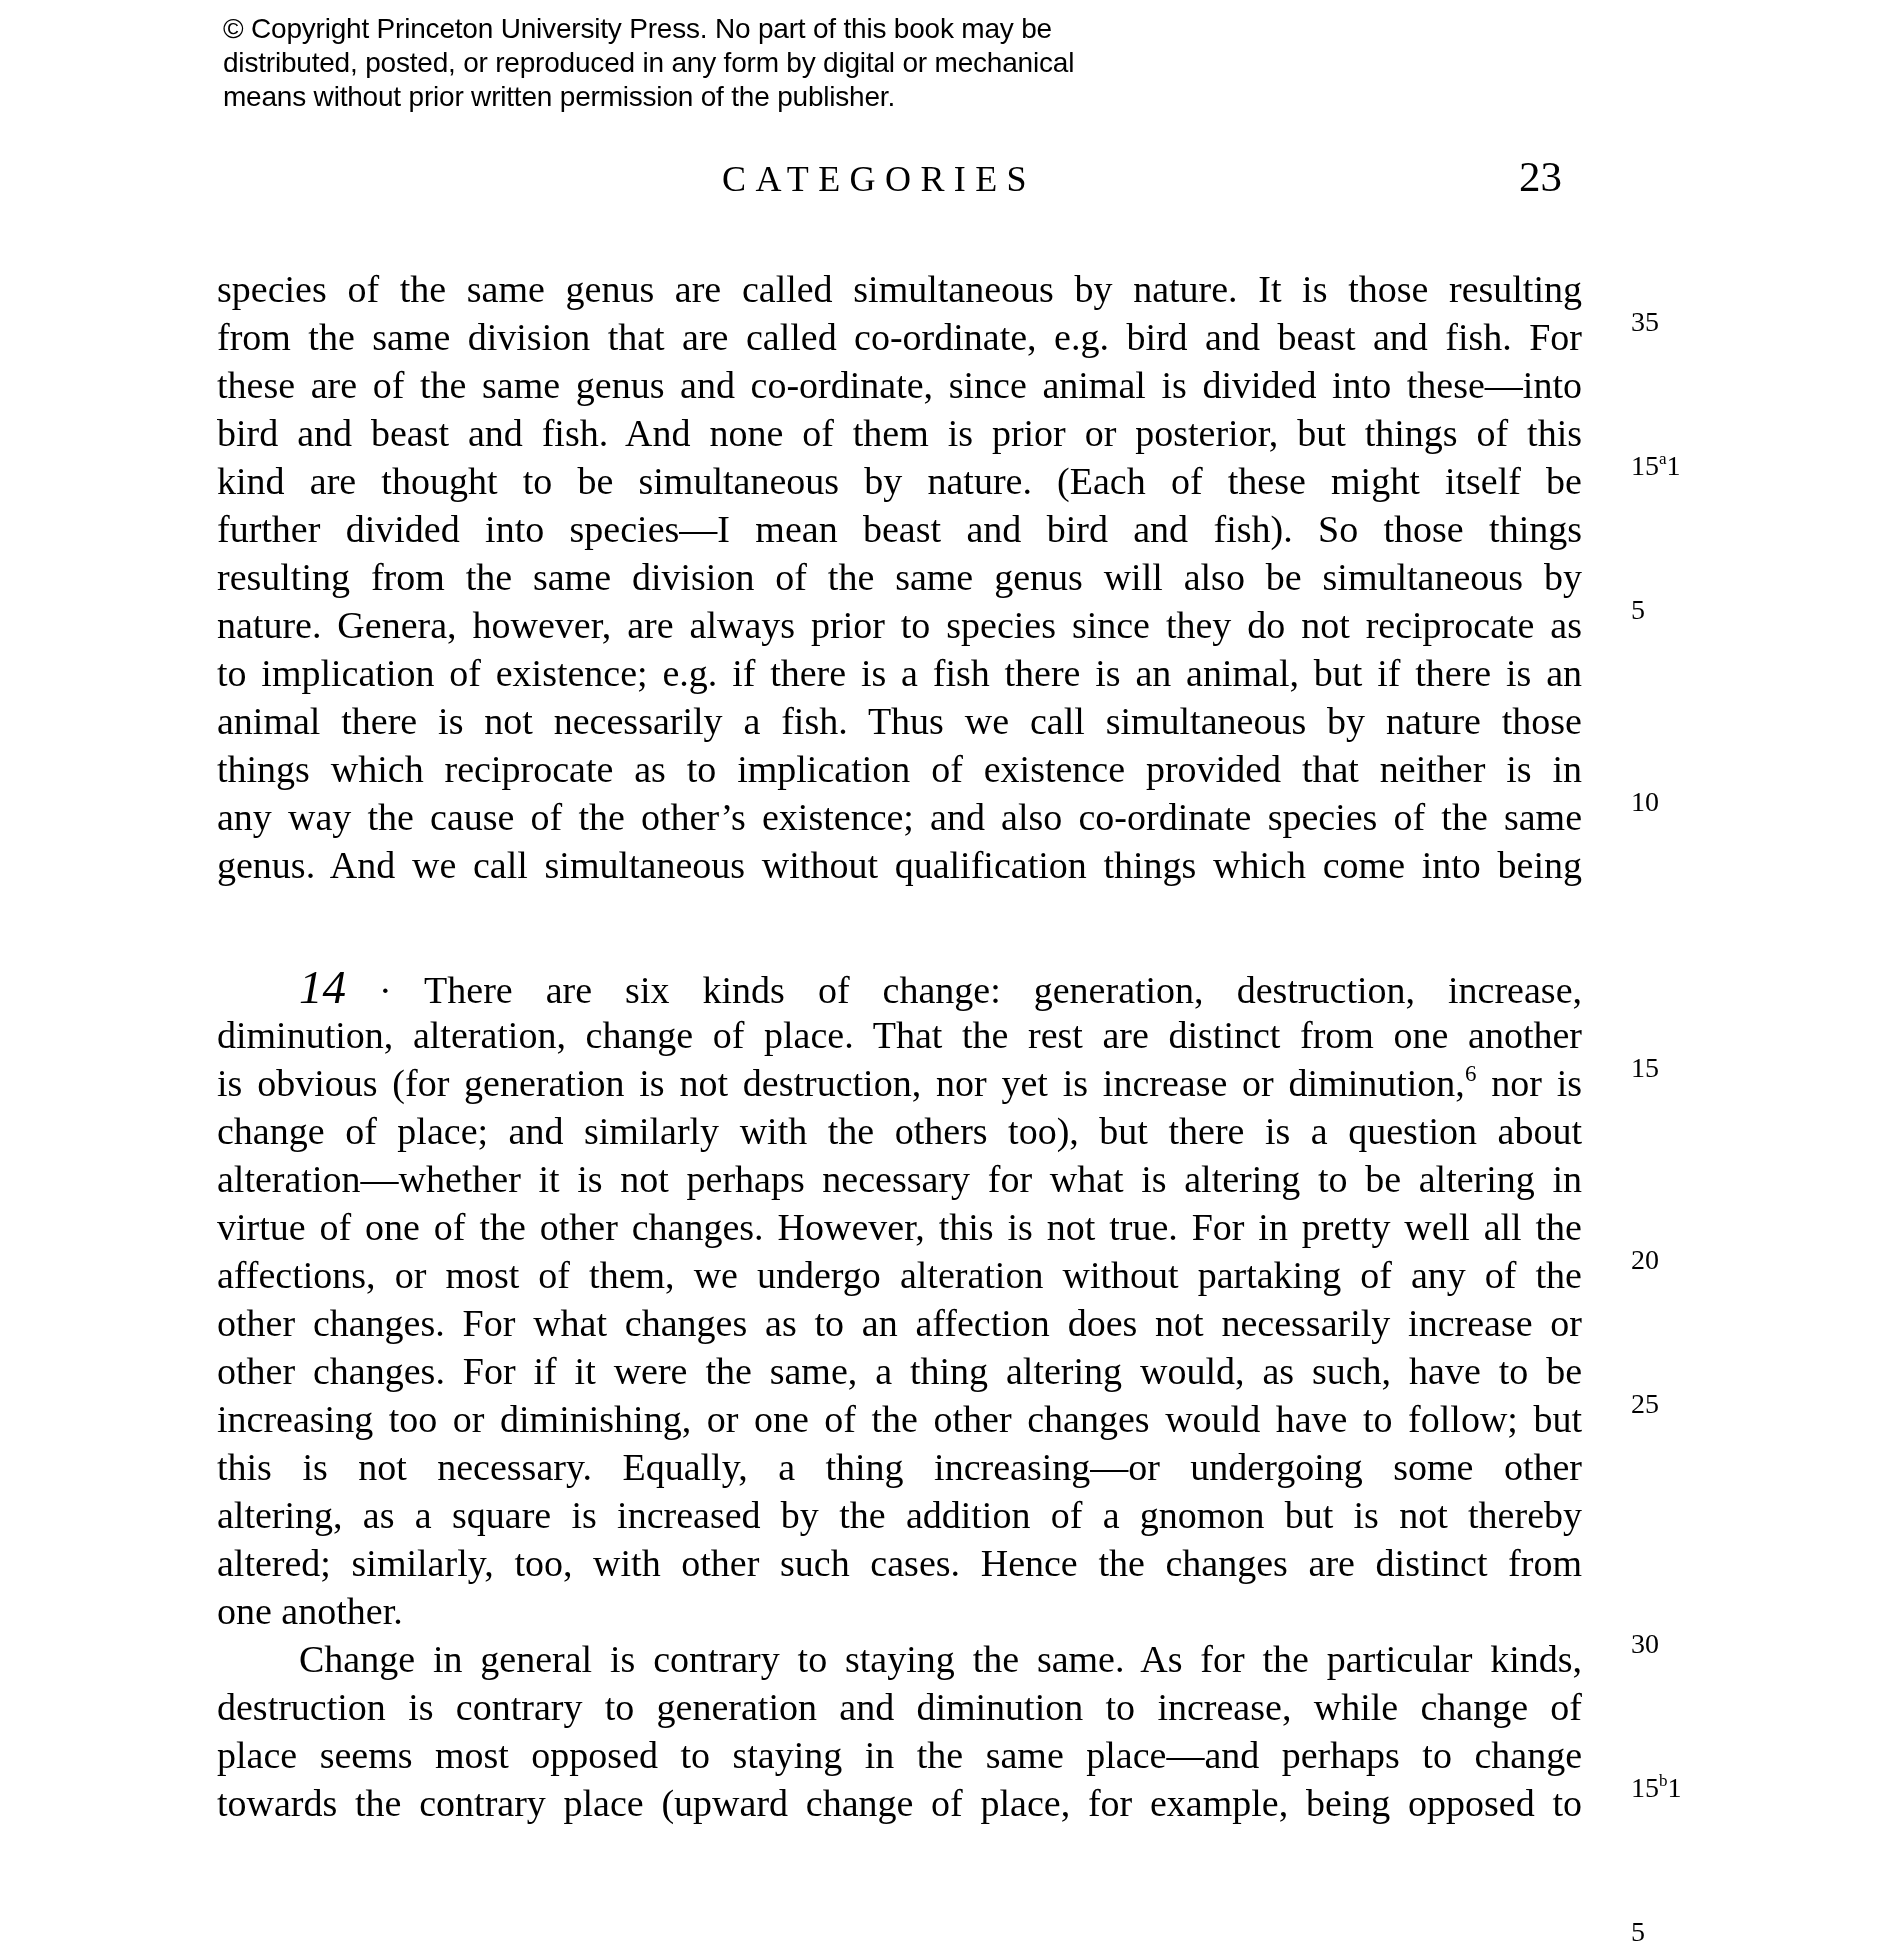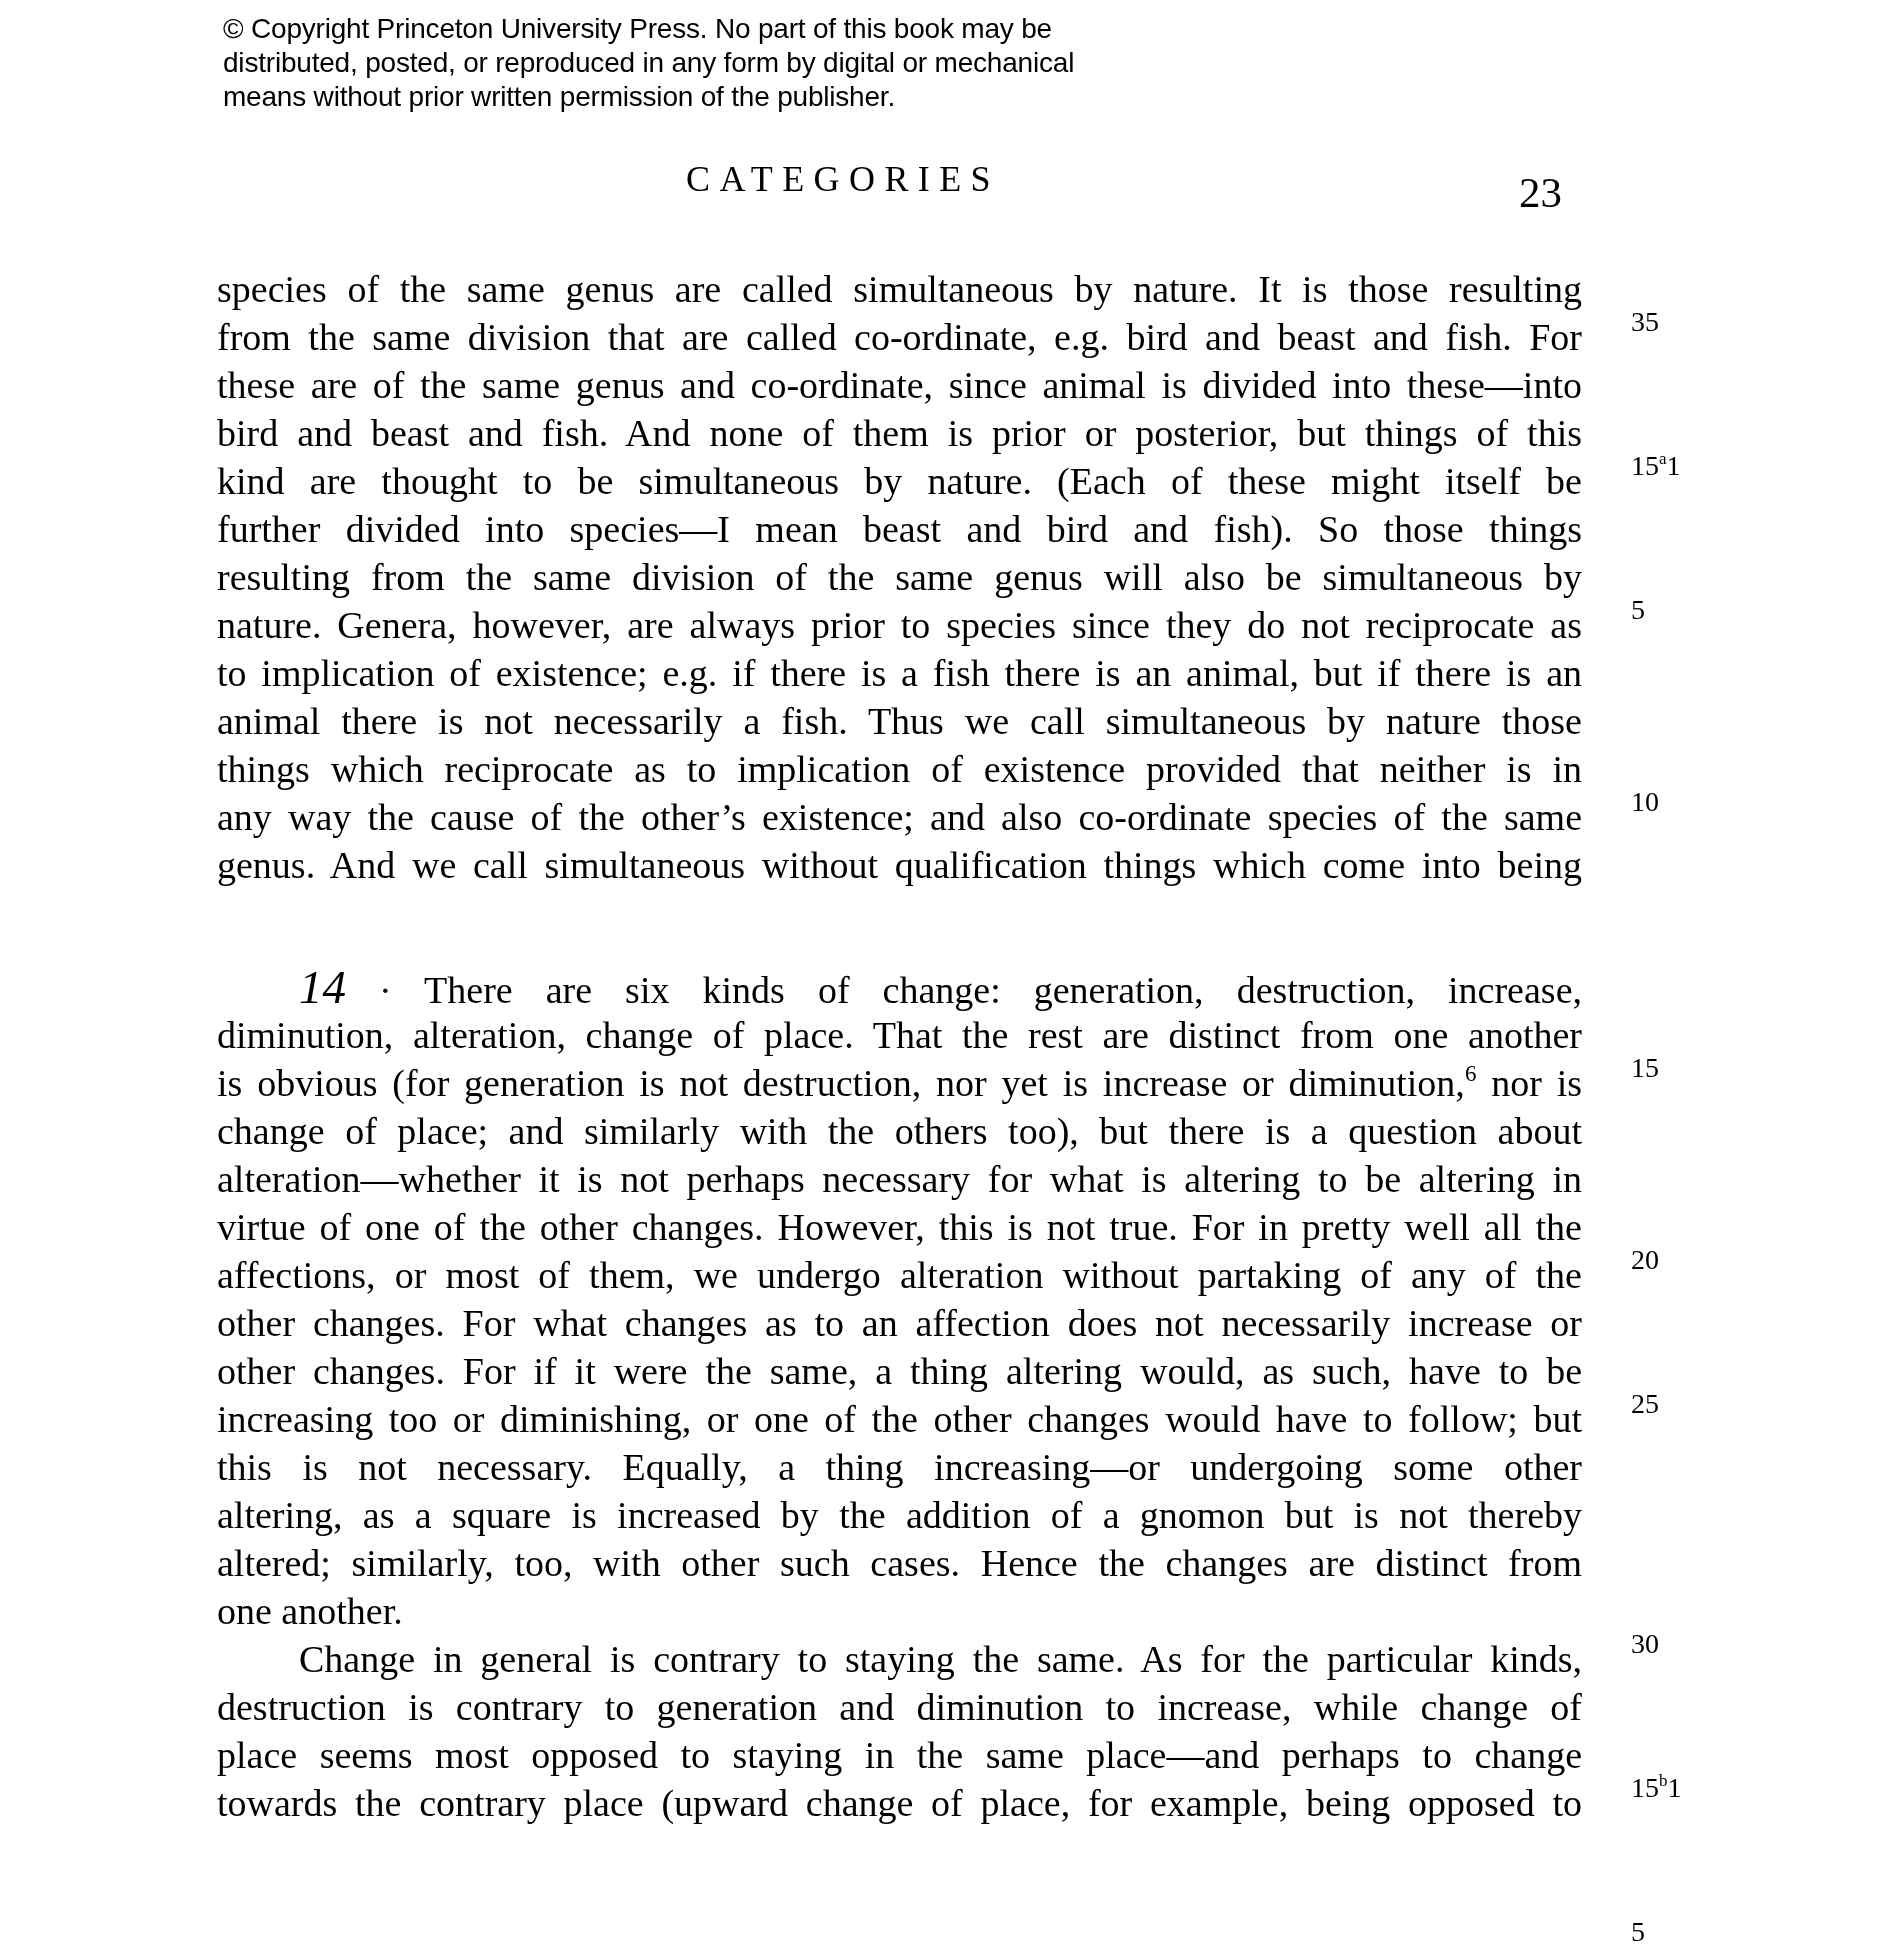--- a/index.html
+++ b/index.html
@@ -7,25 +7,25 @@
     width: 1877px; height: 2698px; position: relative; overflow: hidden;
     color: #000000;
   }
   .copyright {
     position: absolute; left: 223px; top: 11.7px; width: 1251px;
     font-family: "Liberation Sans", sans-serif;
     font-size: 28px; line-height: 34px; letter-spacing: -0.2px;
   }
   .copyright div { white-space: nowrap; }
   .running-head {
-    position: absolute; left: 686px; top: 158px;
+    position: absolute; left: 722px; top: 158px;
     font-family: "Liberation Serif", serif; font-size: 36px; letter-spacing: 9.4px;
   }
   .page-number {
-    position: absolute; left: 1519px; top: 168px;
+    position: absolute; left: 1519px; top: 152px;
     font-family: "Liberation Serif", serif; font-size: 43px; text-align: right;
   }
   .body-text {
     position: absolute; left: 217px; top: 265px; width: 1365px;
     font-family: "Liberation Serif", serif; font-size: 38px;
   }
   .line {
     height: 48px; line-height: 48px; white-space: nowrap;
     text-align: justify; text-align-last: justify;
   }

